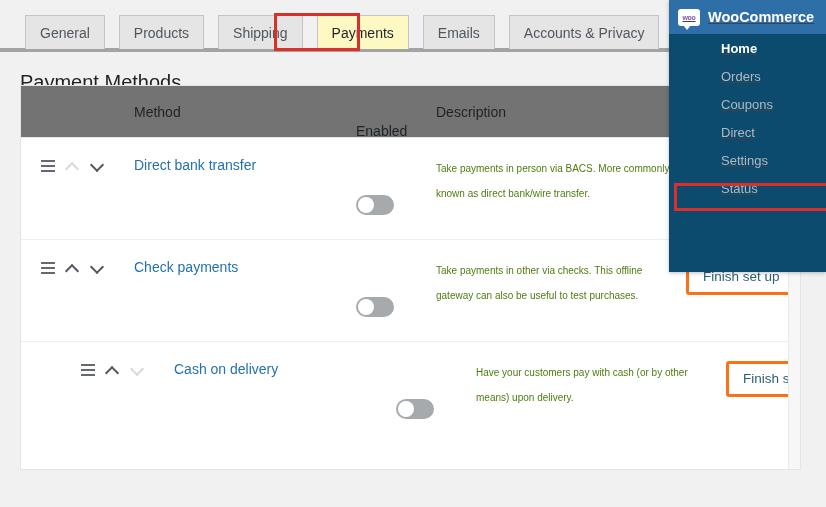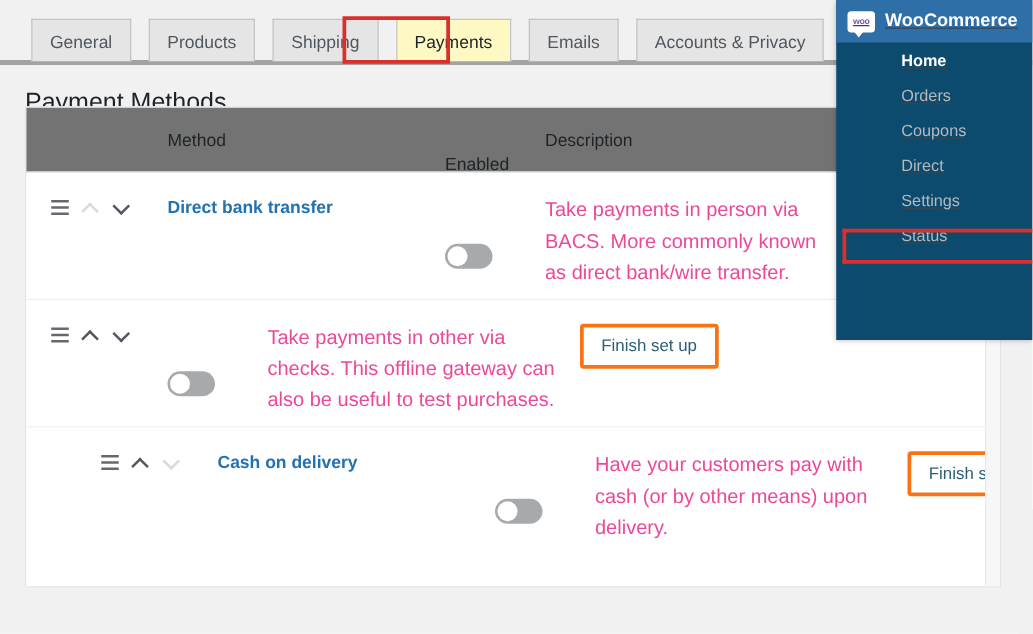--- a/index.html
+++ b/index.html
@@ -173,21 +173,21 @@
     border-right: 2px solid #50575e;
     border-bottom: 2px solid #50575e;
   }
   .chev.up::before   { top: 6px;  transform: rotate(-135deg); }
   .chev.down::before { top: 2px;  transform: rotate(45deg); }
   .chev.disabled::before { border-color: #d7d9db; }
 
   
   .method-name {
     font-size: 14px;
-    font-weight: bold;
+    font-weight: normal;
     color: #2271b1;
     text-decoration: none;
     cursor: pointer;
     line-height: 18px;
   }
 
   
   .toggle {
     width: 38px; height: 20px;
     border-radius: 10px;
@@ -199,23 +199,23 @@
   .toggle .knob {
     position: absolute;
     top: 2px; left: 2px;
     width: 16px; height: 16px;
     border-radius: 50%;
     background: #ffffff;
   }
 
   
   .desc {
-    font-size: 16px;
+    font-size: 10px;
     line-height: 25px;
-    color: #ec4899;
+    color: #4d7c0f;
   }
 
   
   .btn-setup {
     display: inline-block;
     font-size: 13.5px;
     color: #2c5f74;
     background: #ffffff;
     border: 3px solid #f97316;
     border-radius: 3px;
@@ -366,20 +366,21 @@
       <div class="trow">
         <div class="col-handle">
           <div class="handles">
             <span class="icon-drag">
               <span></span>
             </span>
             <span class="chev up"></span>
             <span class="chev down"></span>
           </div>
         </div>
+        <div class="col-method"><a class="method-name">Check payments</a></div>
         <div class="col-enabled"><span class="toggle"><span class="knob"></span></span></div>
         <div class="col-desc">
           <div class="desc">Take payments in other via checks. This offline gateway can also be useful to test purchases.</div>
         </div>
         <div class="col-action action-cell"><span class="btn-setup">Finish set up</span></div>
       </div>
       <div class="trow">
         <div class="col-handle">
           <div class="handles">
             <span class="icon-drag">

